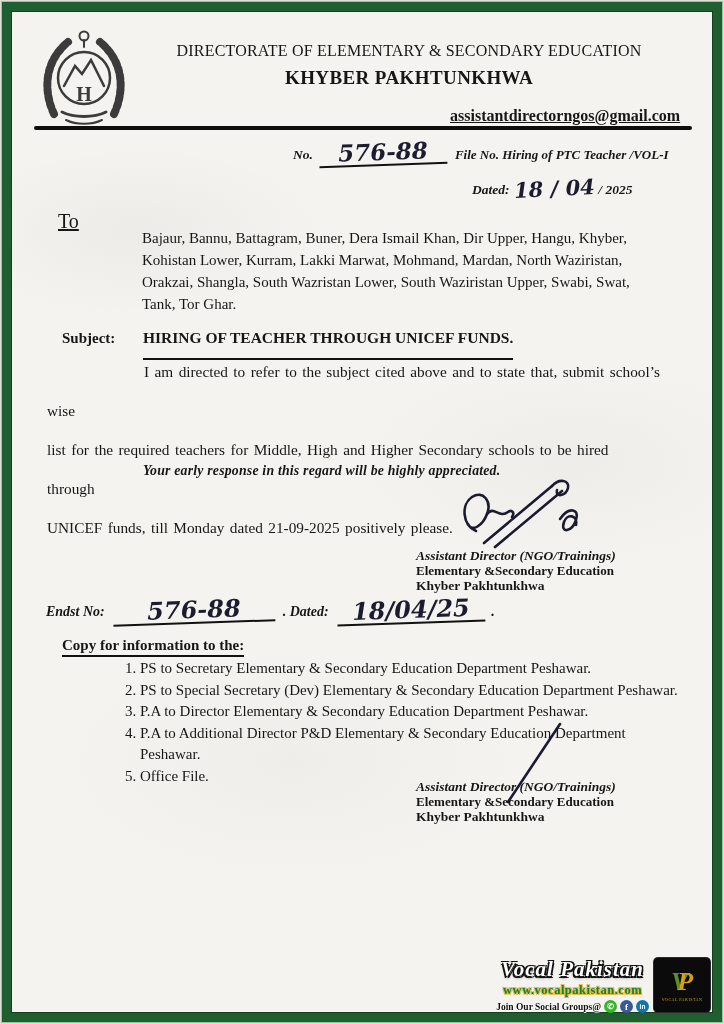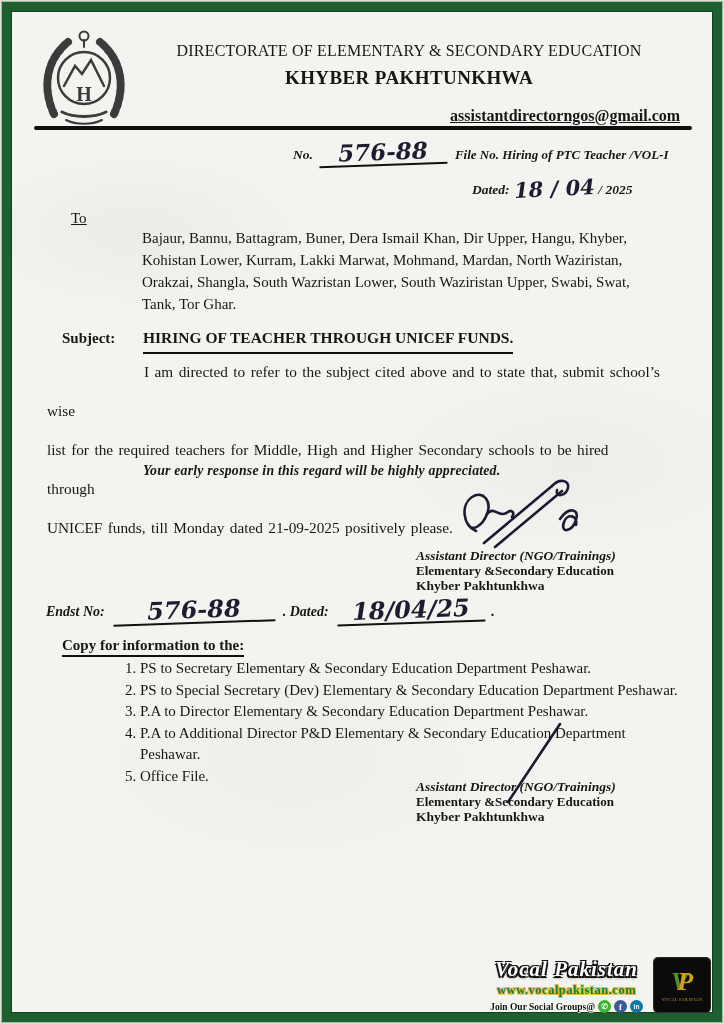--- a/index.html
+++ b/index.html
@@ -35,26 +35,26 @@
   .hw-slot{display:inline-block;border-bottom:2px solid #111;text-align:center;line-height:1;}
   .no-value{width:128px;font-size:23px;transform:rotate(-2deg);margin-left:6px;padding-bottom:1px;}
   .file-no{font-size:13px;font-weight:700;font-style:italic;margin-left:8px;padding-bottom:3px;}
 
   .dated-row{left:472px;top:176px;display:flex;align-items:flex-end;}
   .dated-label{font-size:13.5px;font-weight:700;font-style:italic;padding-bottom:3px;}
   .dated-hand{font-size:21px;margin:0 4px;transform:rotate(-3deg);}
   .dated-year{font-size:13.5px;font-weight:700;font-style:italic;padding-bottom:3px;}
 
   
-  .to-label{left:71px;top:210px;font-size:15px;text-decoration:underline;}
+  .to-label{left:58px;top:210px;font-size:20px;text-decoration:underline;}
   .addr{left:142px;top:227px;width:520px;font-size:15px;line-height:22px;}
 
   
   .subj-label{left:62px;top:330px;font-size:15px;font-weight:700;}
-  .subj-text{left:143px;top:329px;font-size:15.5px;font-weight:700;border-bottom:2.5px solid #111;padding-bottom:5px;}
+  .subj-text{left:143px;top:329px;font-size:15.5px;font-weight:700;border-bottom:2.5px solid #111;padding-bottom:11px;}
 
   
   .para{left:47px;top:352px;width:613px;font-size:15.3px;line-height:39px;word-spacing:1.6px;}
   .para .l0{text-indent:97px;}
   .closing{left:143px;top:463px;font-size:13.8px;font-weight:700;font-style:italic;letter-spacing:0.2px;}
 
   
   .sig-svg{left:452px;top:477px;}
   .sig-block{width:258px;text-align:left;font-weight:700;}
   .sig-block .s1{font-size:13.5px;font-style:italic;line-height:15px;}
@@ -70,21 +70,21 @@
   .endst-no{width:162px;font-size:24px;transform:rotate(-2deg);margin-left:8px;}
   .endst-dated{font-size:14px;font-weight:700;font-style:italic;margin-left:8px;padding-bottom:4px;}
   .endst-date{width:148px;font-size:24px;transform:rotate(-2deg);margin-left:8px;}
   .endst-period{font-size:14px;font-weight:700;margin-left:6px;padding-bottom:4px;}
 
   .copy-heading{left:62px;top:637px;font-size:15px;font-weight:700;border-bottom:2.5px solid #111;padding-bottom:1px;}
   .copy-list{left:118px;top:658px;width:560px;}
   .copy-list ol{margin:0;padding-left:22px;font-size:15px;line-height:21.5px;}
 
   
-  .watermark{right:14px;bottom:11px;display:flex;align-items:center;gap:11px;}
+  .watermark{right:14px;bottom:11px;display:flex;align-items:center;gap:5px;}
   .wm-text{text-align:center;}
   .wm-title{
     font-size:21px;font-weight:800;font-style:italic;color:#ffffff;letter-spacing:1px;
     text-shadow:-1.5px -1.5px 0 #111,1.5px -1.5px 0 #111,-1.5px 1.5px 0 #111,1.5px 1.5px 0 #111,0 2px 3px rgba(0,0,0,.55);
   }
   .wm-url{
     font-size:12.5px;font-weight:800;color:#15803d;margin-top:1px;letter-spacing:0.5px;
     text-shadow:-1px -1px 0 #e6bb3c,1px -1px 0 #e6bb3c,-1px 1px 0 #e6bb3c,1px 1px 0 #e6bb3c;
   }
   .wm-social{display:flex;align-items:center;justify-content:center;gap:3px;margin-top:2px;

